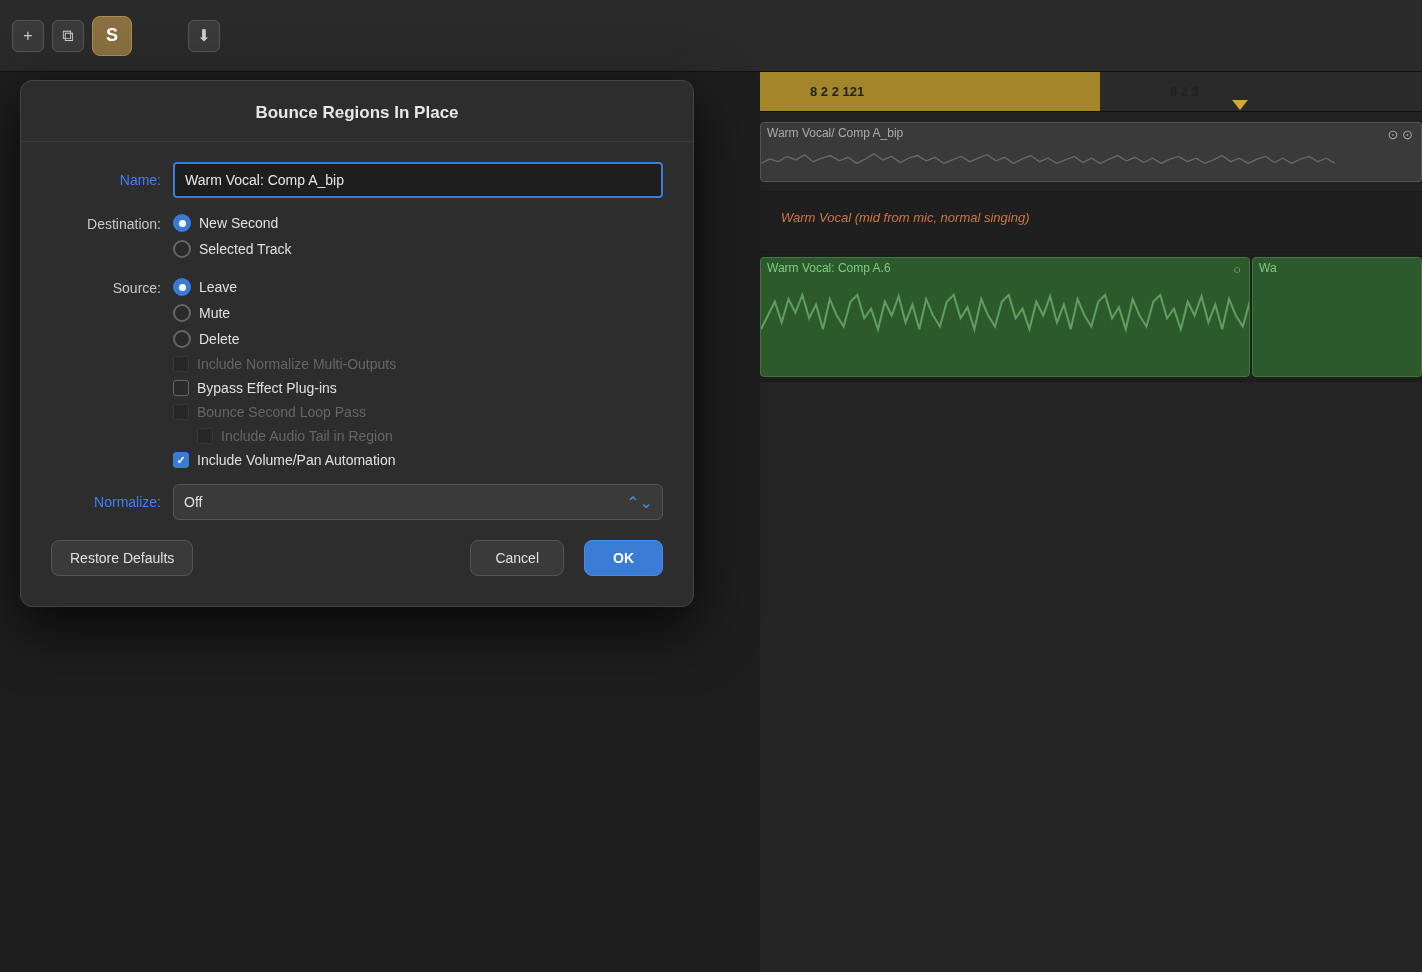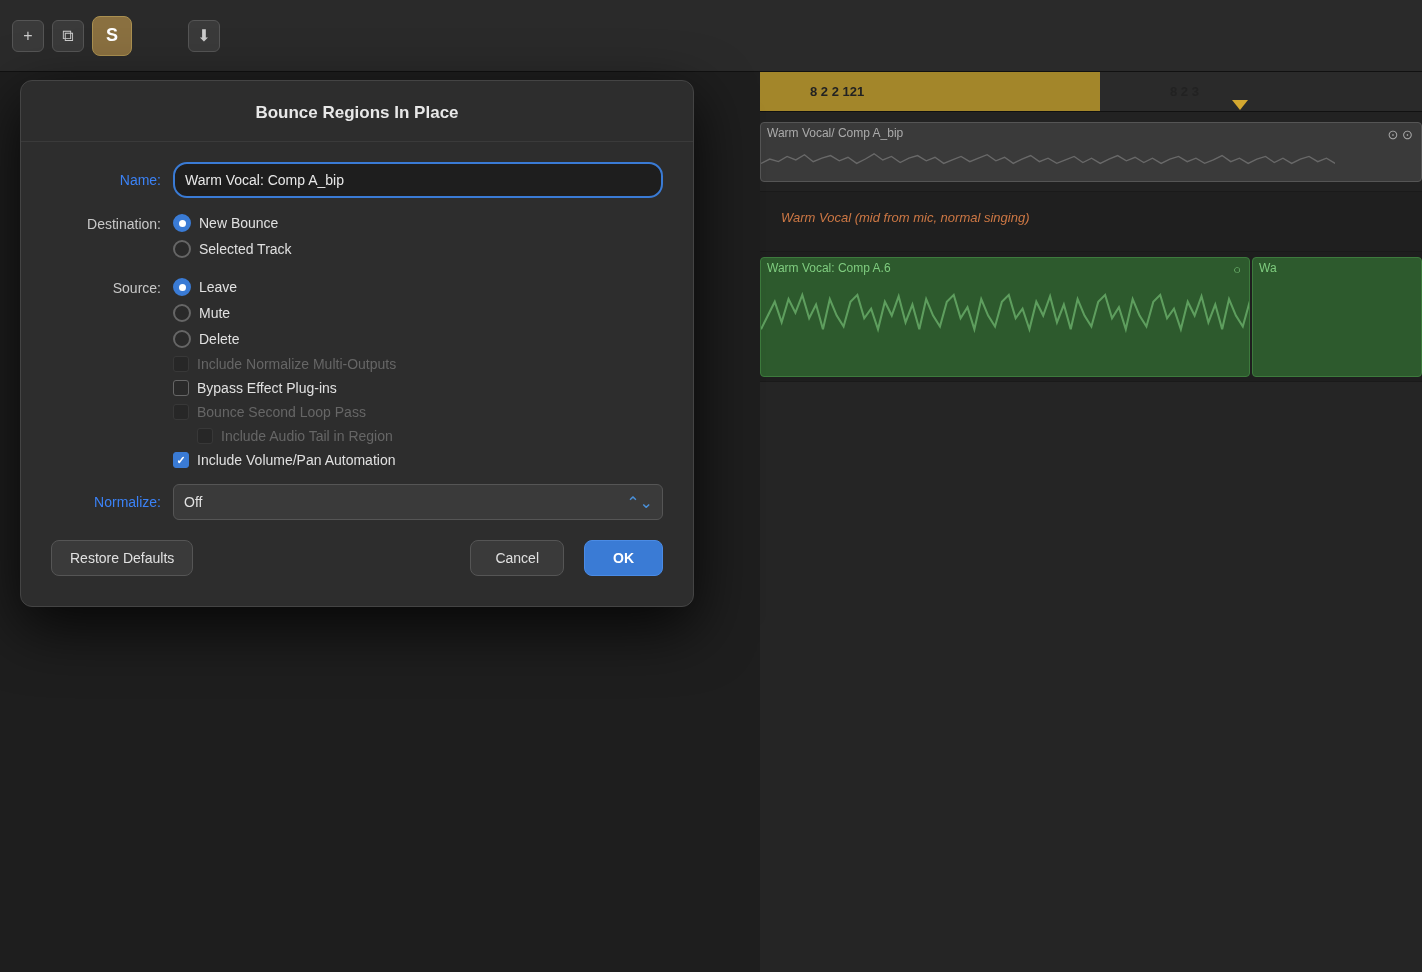--- a/index.html
+++ b/index.html
@@ -198,21 +198,21 @@
       text-align: right;
       min-width: 110px;
       margin-right: 12px;
     }
 
     .text-input {
       flex: 1;
       height: 36px;
       background: #1e1e1e;
       border: 2px solid #3a7bd5;
-      border-radius: 14px;
+      border-radius: 4px;
       color: #e8e8e8;
       font-size: 14px;
       padding: 0 10px;
       outline: none;
     }
 
     .radio-row {
       display: flex;
       align-items: center;
       margin-bottom: 8px;
@@ -461,21 +461,21 @@
     <div class="field-row">
       <span class="field-label">Name:</span>
       <input type="text" class="text-input" value="Warm Vocal: Comp A_bip" style="">
     </div>
 
     <div class="radio-row">
       <span class="section-label">Destination:</span>
       <div class="radio-group">
         <div class="radio-item">
           <div class="radio-circle checked"></div>
-          <span class="radio-label">New Bounce</span>
+          <span class="radio-label">New Second</span>
         </div>
         <div class="radio-item">
           <div class="radio-circle"></div>
           <span class="radio-label">Selected Track</span>
         </div>
       </div>
     </div>
 
     <div class="options-separator"></div>
 

